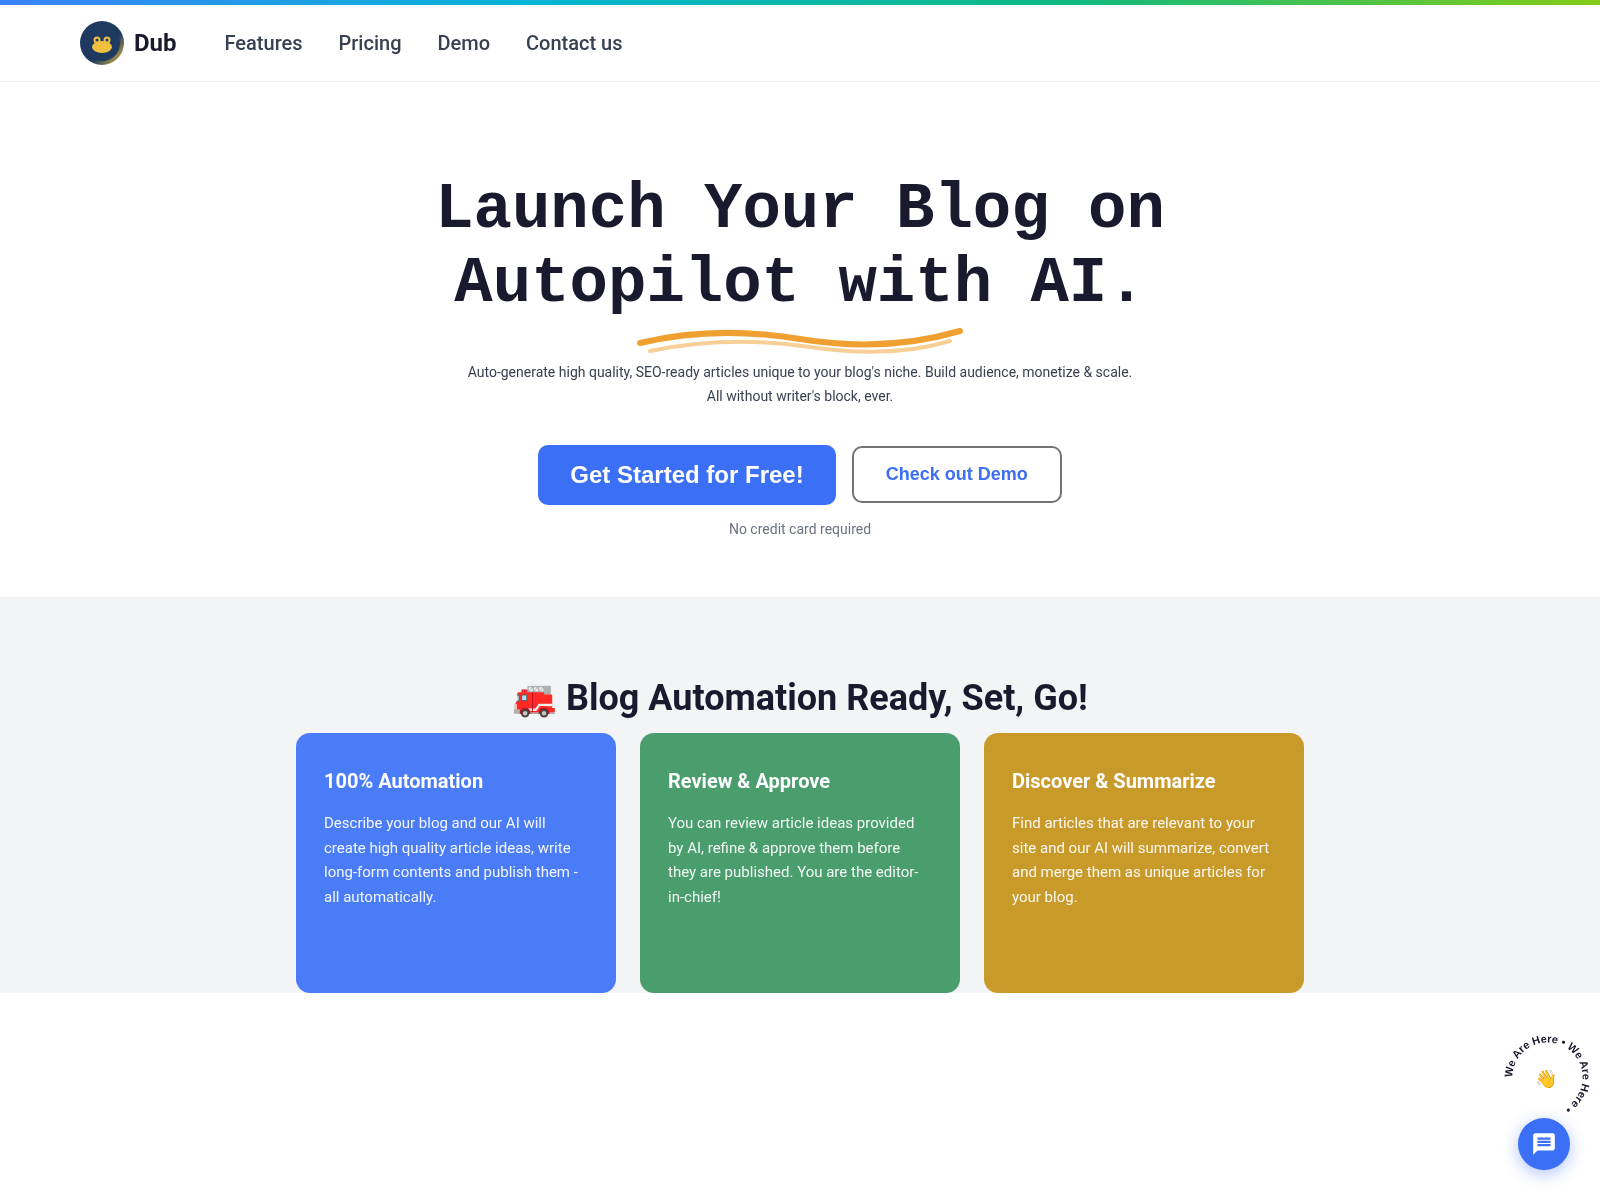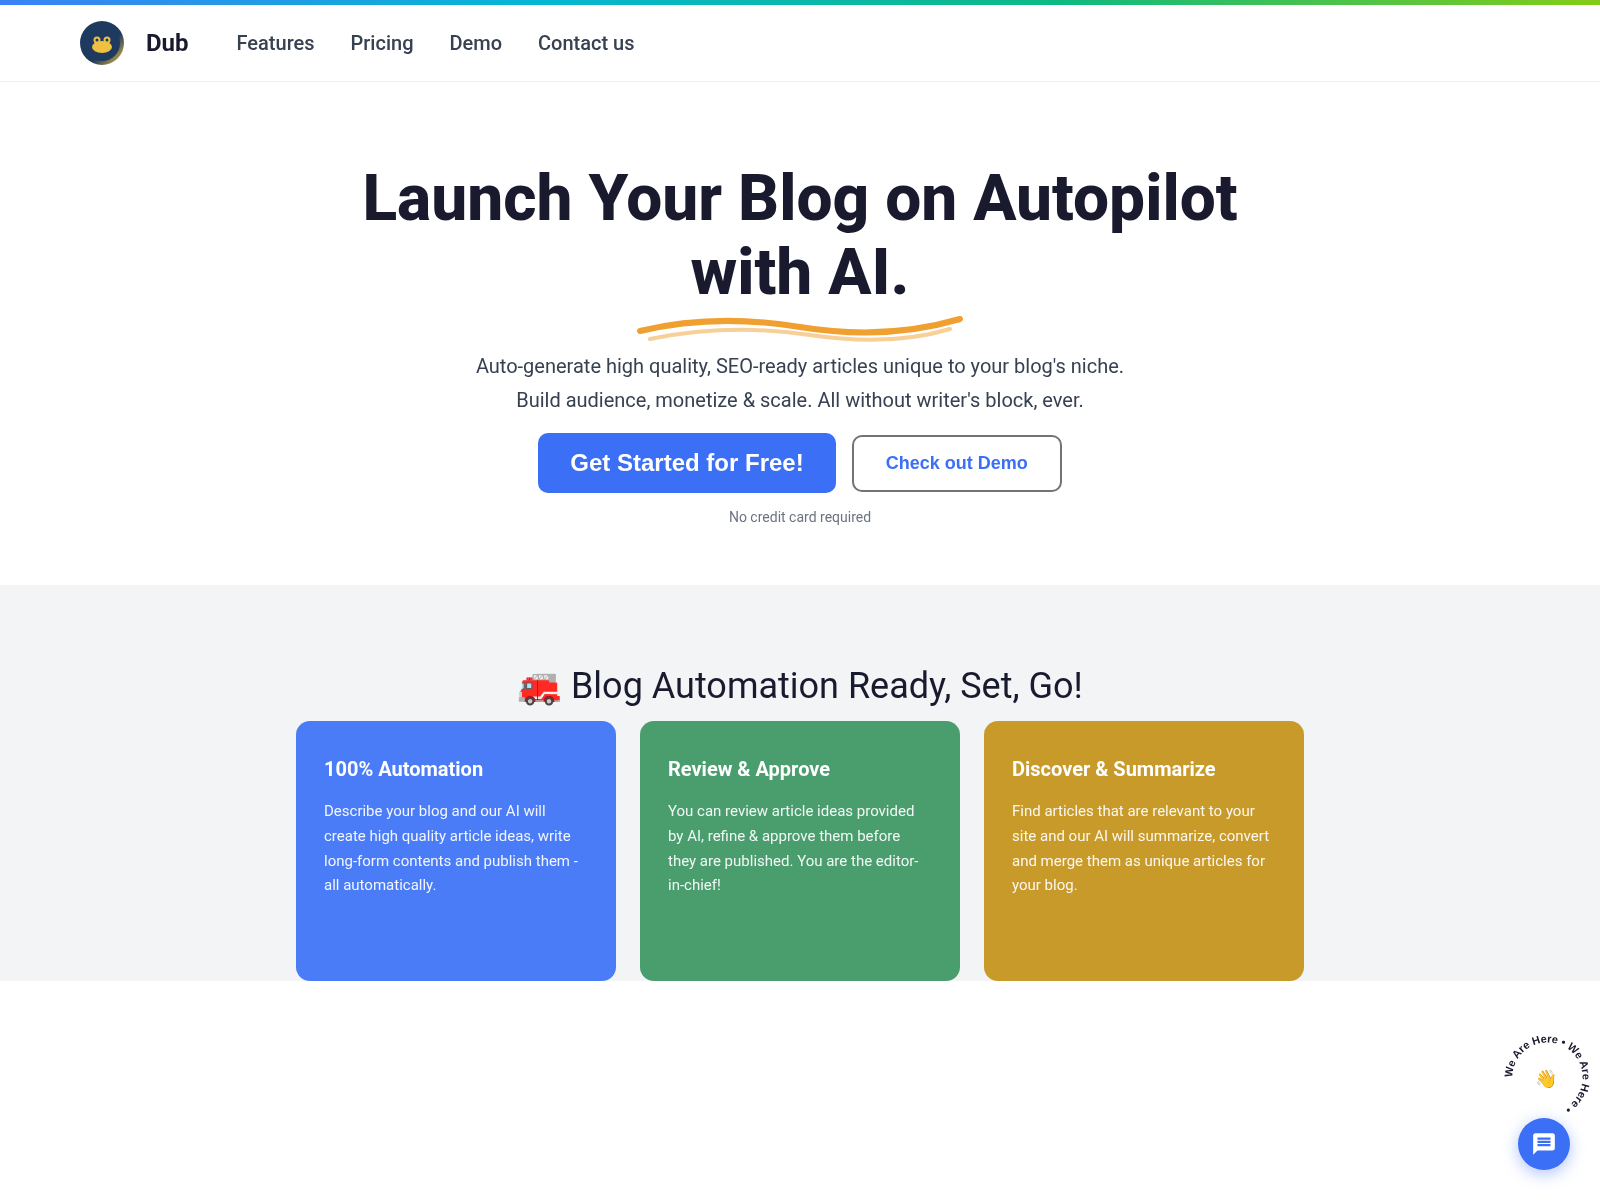--- a/index.html
+++ b/index.html
@@ -22,21 +22,21 @@
       border-bottom: 1px solid #f0f0f0;
     }
     .navbar-left {
       display: flex;
       align-items: center;
       gap: 48px;
     }
     .logo {
       display: flex;
       align-items: center;
-      gap: 22px;
+      gap: 10px;
     }
     .logo-icon {
       width: 44px;
       height: 44px;
       border-radius: 50%;
       background: linear-gradient(135deg, #1e3a5f 60%, #f0c040 100%);
       display: flex;
       align-items: center;
       justify-content: center;
       overflow: hidden;
@@ -109,24 +109,24 @@
     }
     .hero-underline svg {
       position: absolute;
       left: 50%;
       transform: translateX(-50%);
       top: -10px;
       width: 340px;
       height: 40px;
     }
     .hero-subtitle {
-      font-size: 20px;
+      font-size: 14px;
       color: #374151;
       max-width: 680px;
-      margin: 20px auto 16px;
+      margin: 20px auto 36px;
       line-height: 1.7;
     }
     .hero-buttons {
       display: flex;
       gap: 16px;
       justify-content: center;
       align-items: center;
       margin-bottom: 14px;
     }
     .btn-primary {
@@ -156,21 +156,21 @@
     }
 
     
     .features-section {
       background: #f3f4f6;
       padding: 80px 80px 0;
       text-align: center;
     }
     .features-title {
       font-size: 36px;
-      font-weight: 400;
+      font-weight: 700;
       color: #1a1a2e;
       margin-bottom: 14px;
     }
     .features-subtitle {
       font-size: 17px;
       color: #4b5563;
       margin-bottom: 48px;
     }
     .feature-cards {
       display: flex;
@@ -254,21 +254,21 @@
     <ul class="nav-links">
       <li><a>Features</a></li>
       <li><a>Pricing</a></li>
       <li><a>Demo</a></li>
       <li><a>Contact us</a></li>
     </ul>
   </div>
 </nav>
 
 <section class="hero">
-  <div style="max-width:900px;margin:0 auto;">
+  <div style="max-width:900px;margin:12px auto;font-family:Liberation Mono, monospace;">
     <h1 class="hero-title">
       <span>Launch Your Blog on Autopilot with AI.</span>
       <span class="hero-underline">
         <svg viewBox="0 0 340 40" fill="none" xmlns="http://www.w3.org/2000/svg">
           <path d="M10 28 Q85 10 170 24 Q255 38 330 16" stroke="#f0a030" stroke-width="6" stroke-linecap="round" fill="none"></path>
           <path d="M20 36 Q100 20 180 32 Q260 44 320 26" stroke="#f0a030" stroke-width="4" stroke-linecap="round" fill="none" opacity="0.5"></path>
         </svg>
       </span>
     </h1>
   </div>

